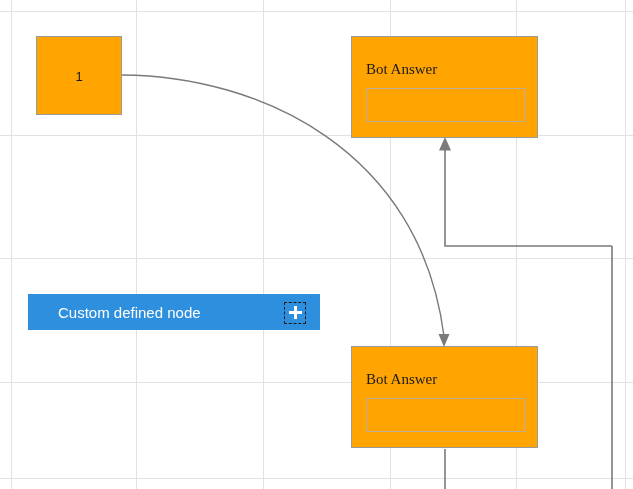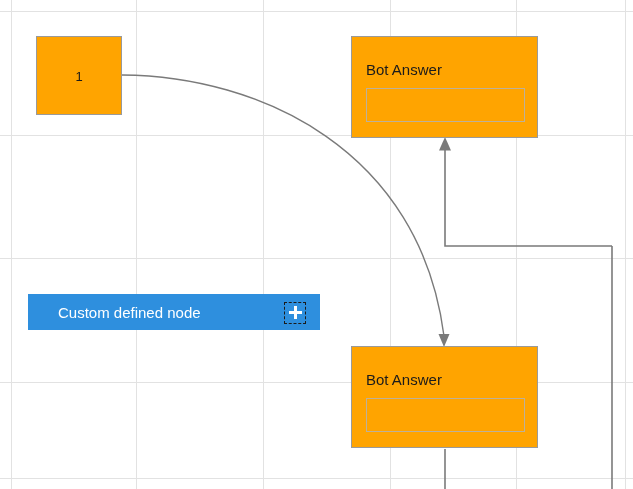--- a/index.html
+++ b/index.html
@@ -76,20 +76,21 @@
   }
 
   .node-title {
     position: absolute;
     left: 14px;
     top: 25px;
     font-size: 15px;
     color: #1b1b1b;
     line-height: 1;
     white-space: nowrap;
+    font-family: Liberation Serif, serif;
   }
 
   .node-slot {
     position: absolute;
     left: 14px;
     right: 12px;
     border: 1px solid #bdb09a;
     background: transparent;
   }
 

